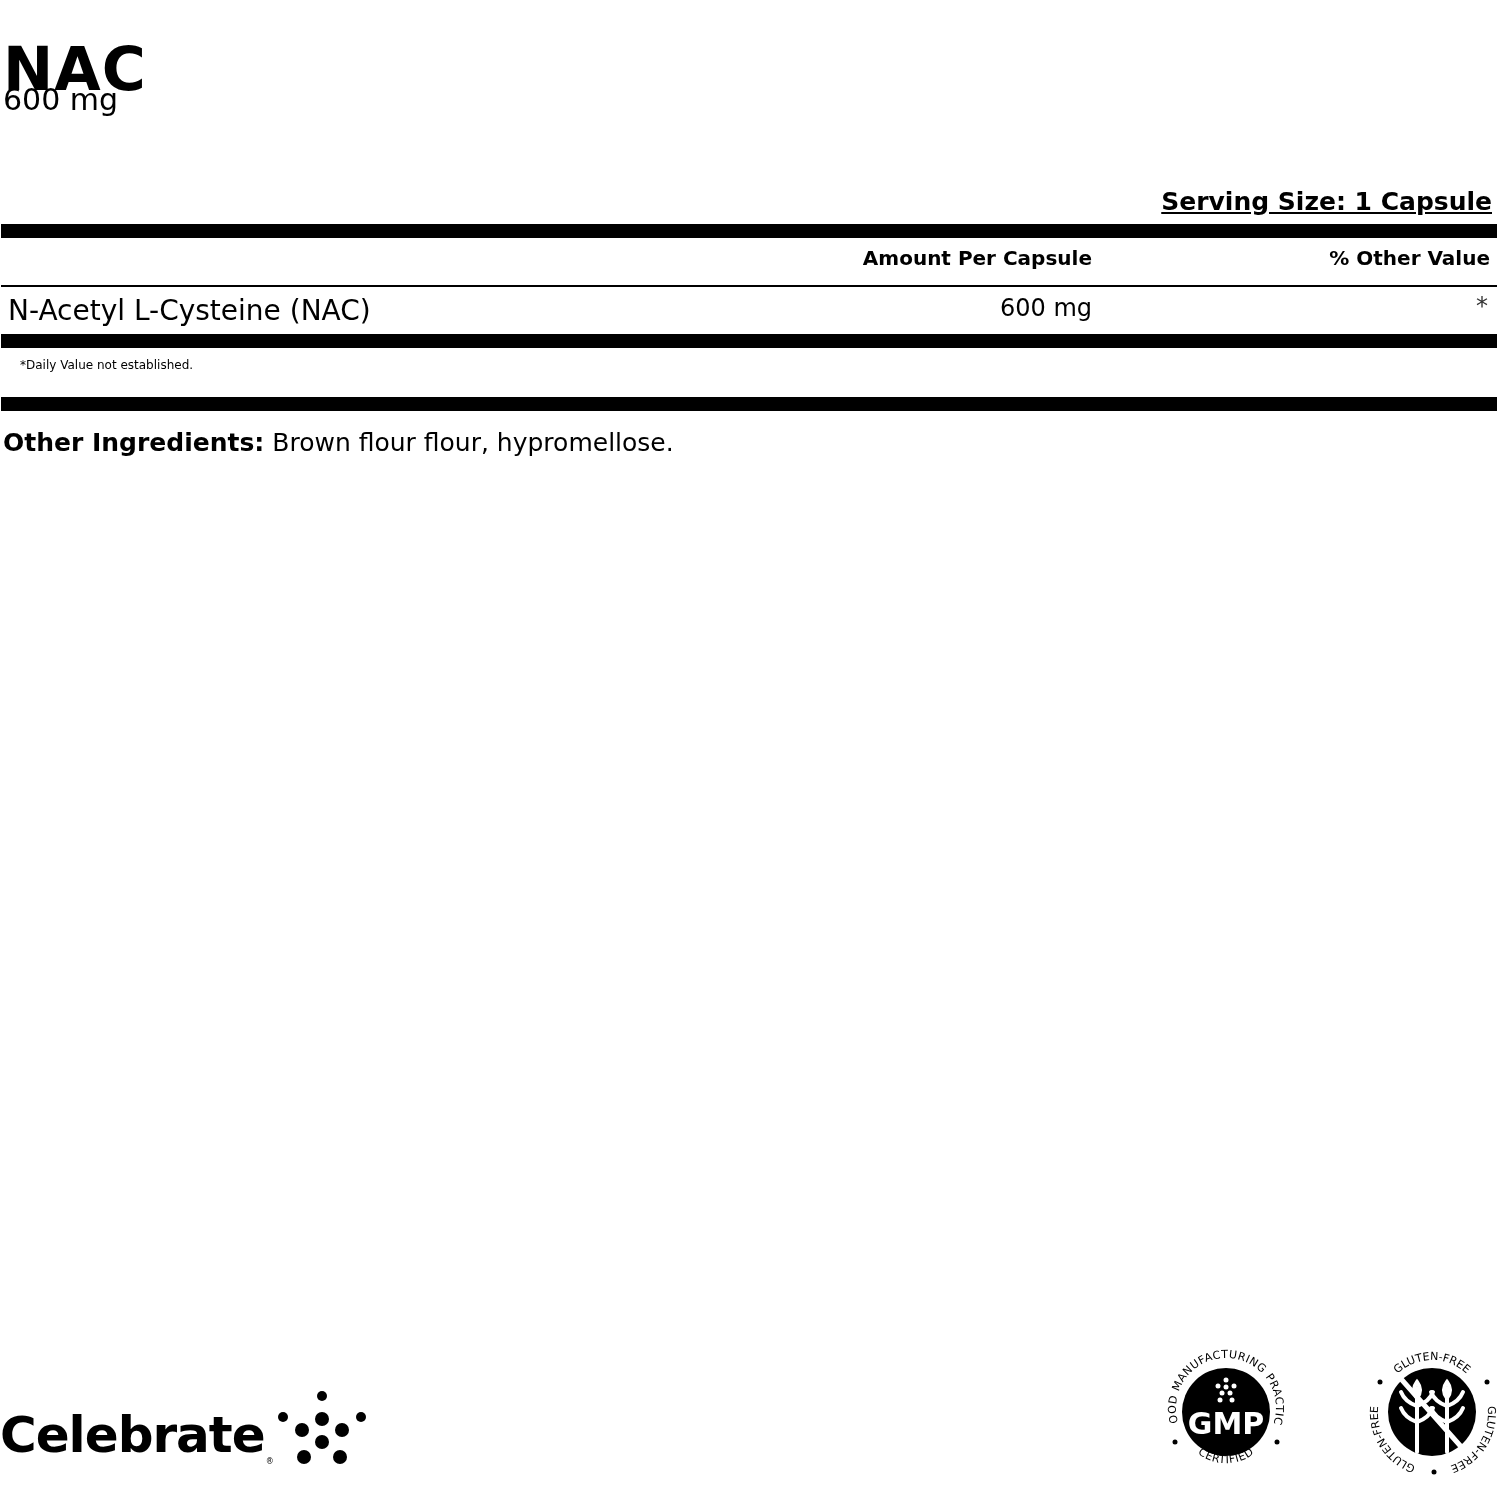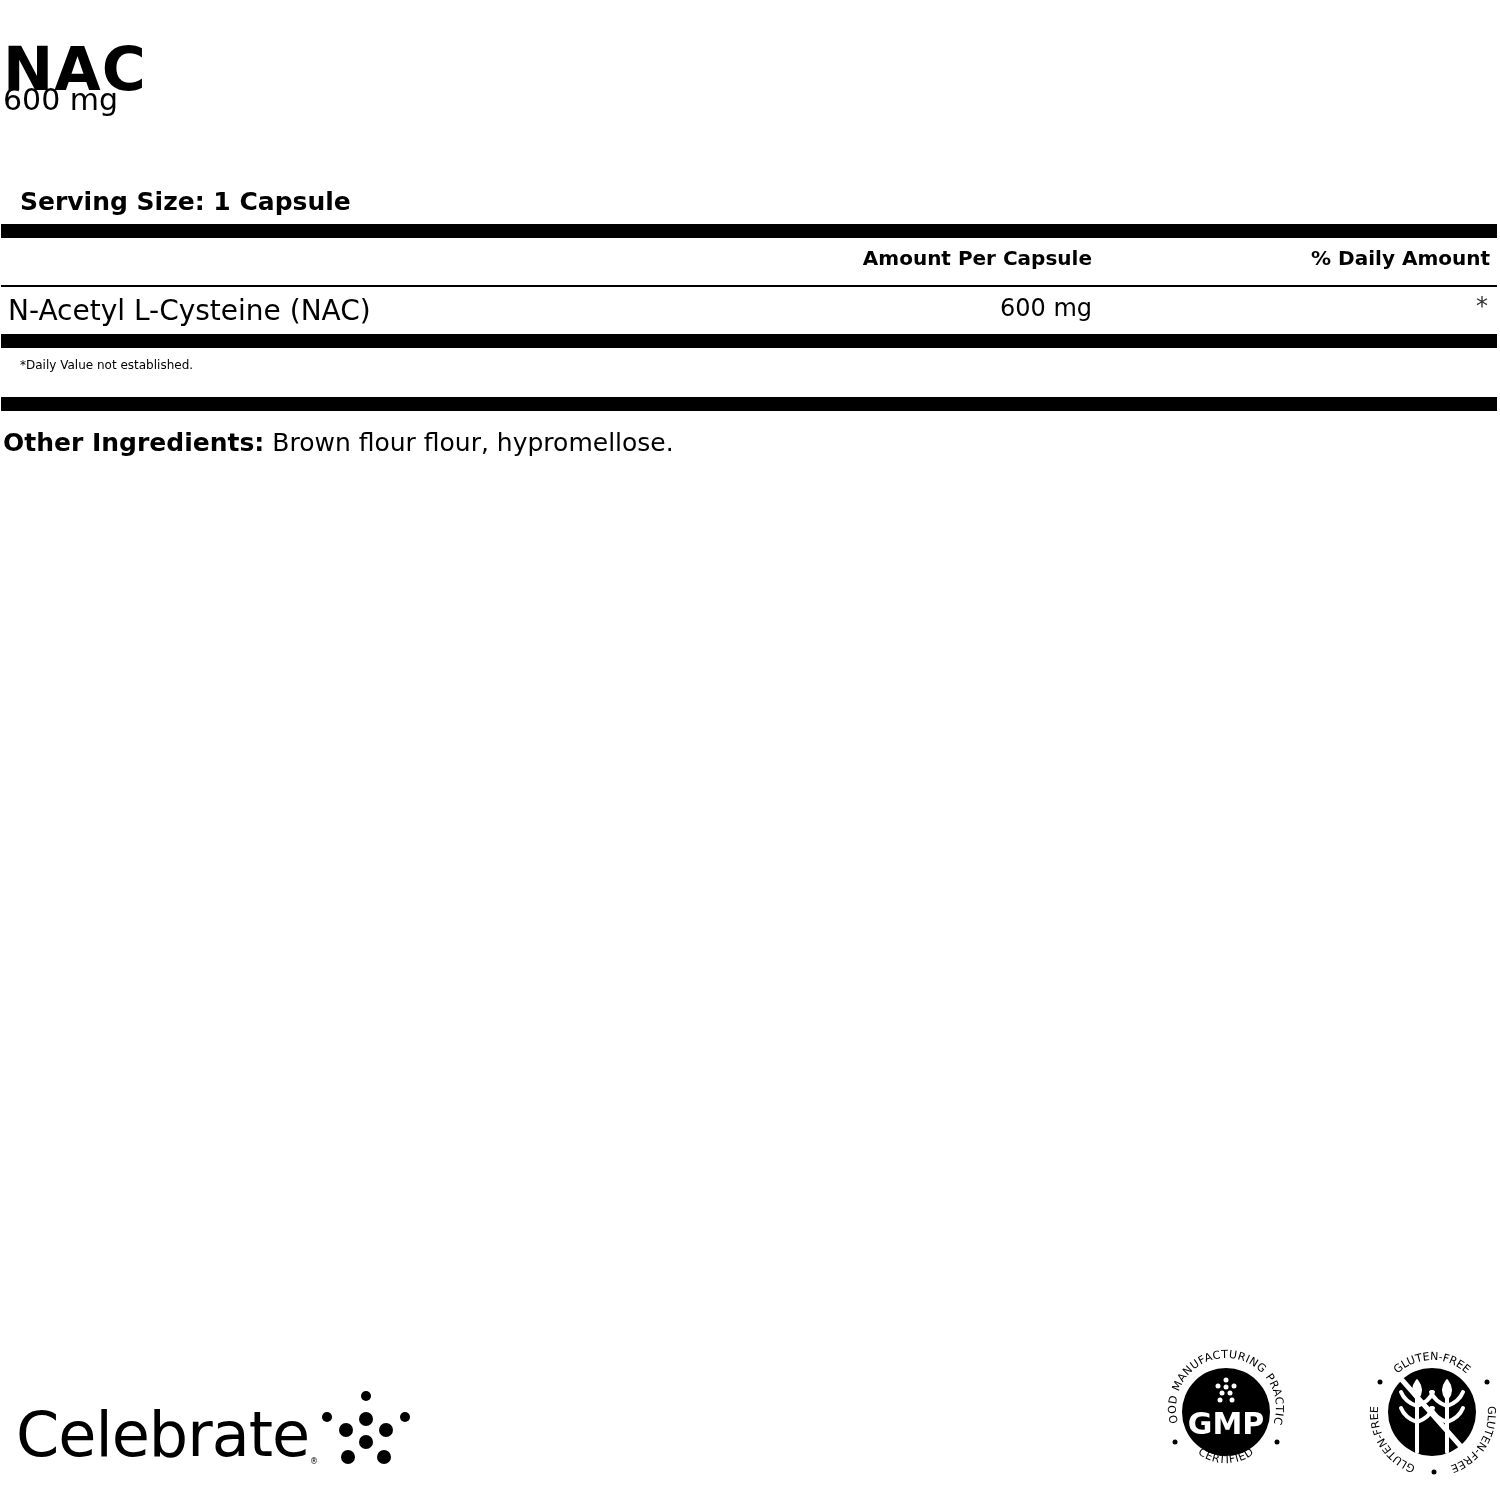--- a/index.html
+++ b/index.html
@@ -1,52 +1,52 @@
 <!DOCTYPE html>
 <html><head>
 <meta charset="utf-8">
 <style>
   html, body { margin: 0; padding: 0; background: #ffffff; }
   body { width: 1500px; height: 1500px; position: relative; overflow: hidden;
          font-family: "DejaVu Sans", "Liberation Sans", sans-serif; color: #000; }
   .abs { position: absolute; }
   .product-name { left: 3px; top: 18px; font-size: 60px; font-weight: bold; letter-spacing: 1px; line-height: 70px; margin-top: 16px; }
   .product-dose { left: 3px; top: 80px; font-size: 30px; line-height: 40px; }
-  .serving-row { left: 20px; right: 8px; top: 183px; height: 36px; display: flex; justify-content: flex-start; align-items: center; }
+  .serving-row { left: 20px; right: 8px; top: 183px; height: 36px; display: flex; justify-content: flex-end; align-items: center; text-decoration: underline; }
   .serving-row span { font-size: 25px; font-weight: bold; }
   .bar { left: 1px; width: 1496px; height: 14px; background: #000; }
   .thin { left: 1px; width: 1496px; height: 2px; background: #000; }
   .col-head { top: 246px; font-size: 20px; font-weight: bold; }
   .amount-head { right: 408px; }
   .dv-head { right: 10px; }
   .ingredient-name { left: 8px; top: 294px; font-size: 28px; }
   .ingredient-amt { right: 408px; top: 294px; font-size: 24px; }
   .ingredient-dv { right: 12px; top: 292px; font-size: 24px; color: #333; }
   .footnote { left: 20px; top: 358px; font-size: 12px; }
   .other { left: 3px; top: 428px; font-size: 25px; }
   .other b { font-weight: bold; }
   .logo { left: 0px; top: 1390px; display: flex; align-items: flex-end; }
-  .logo-text { font-size: 62px; font-weight: 400; letter-spacing: -1px; line-height: 78px; font-family: "DejaVu Sans", sans-serif; padding-left: 16px; }
+  .logo-text { font-size: 50px; font-weight: 700; letter-spacing: -1px; line-height: 78px; font-family: "DejaVu Sans", sans-serif; }
   .logo-reg { font-size: 8px; margin-left: 1px; margin-bottom: 8px; }
   .badge { width: 140px; height: 140px; }
 </style>
 </head>
 <body>
 
 <div class="abs product-name">NAC</div>
 <div class="abs product-dose">600 mg</div>
 
 <div class="abs serving-row">
   <span>Serving Size: 1 Capsule</span>
 </div>
 
 <div class="abs bar" style="top:224px;"></div>
 
 <div class="abs col-head amount-head">Amount Per Capsule</div>
-<div class="abs col-head dv-head">% Daily Amount</div>
+<div class="abs col-head dv-head">% Other Value</div>
 
 <div class="abs thin" style="top:285px;"></div>
 
 <div class="abs ingredient-name">N-Acetyl L-Cysteine (NAC)</div>
 <div class="abs ingredient-amt">600 mg</div>
 <div class="abs ingredient-dv">*</div>
 
 <div class="abs bar" style="top:334px;"></div>
 
 <div class="abs footnote">*Daily Value not established.</div>

